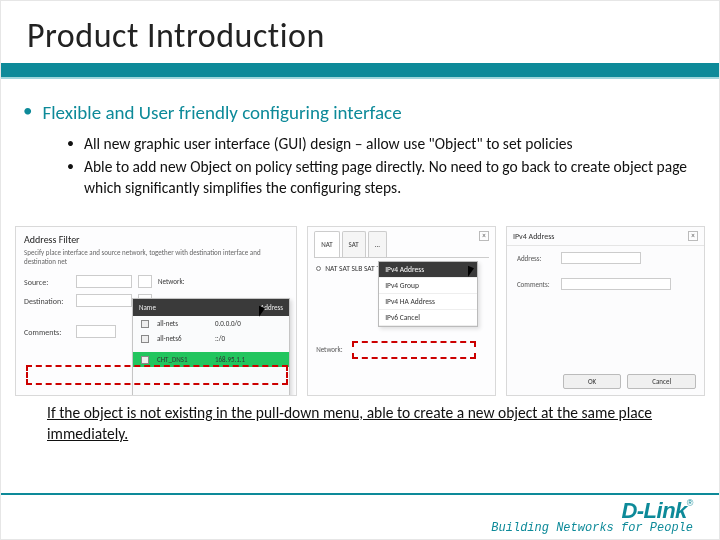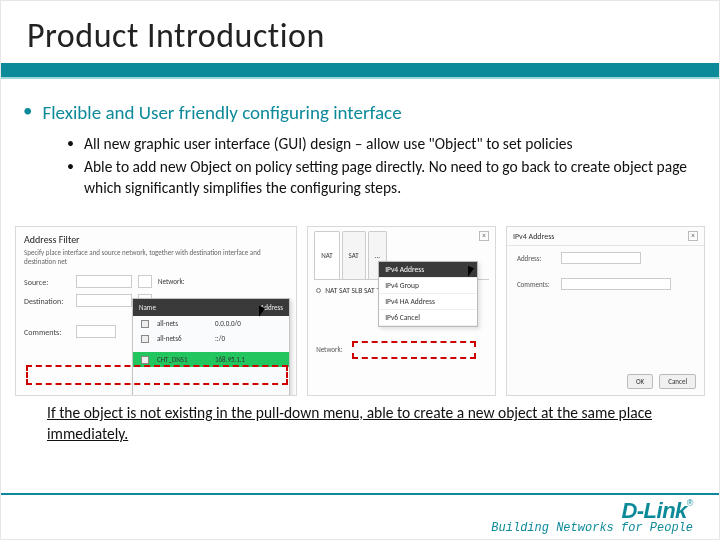--- a/index.html
+++ b/index.html
@@ -28,38 +28,38 @@
   .s1-field.sm { width:14px; }
   .s1-popup { position:absolute; left:116px; top:40px; width:158px; height:110px; background:#fafbfc; border:1px solid #c5c5c5; box-shadow:2px 2px 4px rgba(0,0,0,.15);margin-top:31px; }
   .s1-popup-head { background:#3a3a3a; color:#eee; font-size:7px; padding:4px 6px; display:flex; justify-content:space-between; }
   .s1-popup-row { display:flex; gap:8px; padding:3px 8px; font-size:7px; align-items:center; }
   .s1-popup-row .ic { width:8px; height:8px; border:1px solid #888; background:#eee; }
   .s1-popup-row.hi { background:#22c55e; }
   .s1-redbox { position:absolute; border:2px dashed #cc0000; }
 
   
   .s2-tabs { display:flex; gap:2px; padding:4px 6px 0; font-size:7px; }
-  .s2-tab { border:1px solid #ccc; border-bottom:none; background:#f5f5f5; padding:19px 6px; border-radius:2px 2px 0 0; }
+  .s2-tab { border:1px solid #ccc; border-bottom:none; background:#f5f5f5; padding:8px 6px; border-radius:2px 2px 0 0; }
   .s2-tab.active { background:#fff; }
   .s2-hr { border-top:1px solid #ccc; margin:0 6px; }
   .s2-line { padding:6px 8px 0; font-size:7.5px; color:#333; display:flex; align-items:center; gap:4px; }
   .s2-dd { position:absolute; left:70px; top:34px; width:100px; background:#fff; border:1px solid #bbb; box-shadow:2px 2px 4px rgba(0,0,0,.12); }
   .s2-dd-item { padding:3px 6px; font-size:7.5px; border-bottom:1px solid #eee; }
   .s2-dd-item.sel { background:#3a3a3a; color:#fff; }
 
   
   .s3-dialog { background:#fcfcfd; width:100%; height:100%; }
   .s3-head { display:flex; justify-content:space-between; padding:4px 6px; border-bottom:1px solid #e5e5e5; }
   .s3-x { width:10px; height:10px; border:1px solid #bbb; text-align:center; line-height:8px; font-size:7px; color:#555; }
   .s3-form { padding:6px 10px; font-size:7px; color:#555; }
   .s3-form-row { display:flex; align-items:center; gap:8px; margin-bottom:6px; }
   .s3-form-row label { width:36px; }
   .s3-input { border:1px solid #ccc; height:12px; width:80px; background:#fff; }
   .s3-btns { position:absolute; bottom:6px; right:8px; display:flex; gap:6px; }
-  .s3-btn { border:1px solid #bbb; background:#f0f0f0; font-size:7px; padding:2px 8px; border-radius:2px; }
+  .s3-btn { border:1px solid #bbb; background:#f0f0f0; font-size:7px; padding:2px 24px; border-radius:2px; }
 
   .cursor { position:absolute; width:9px; height:12px; pointer-events:none; }
   .cursor::before { content:""; position:absolute; left:0; top:0; border-left:6px solid #000; border-top:4px solid transparent; border-bottom:7px solid transparent; transform:skewY(-14deg); }
 
   .caption { position: absolute; top: 402px; left: 46px; right: 46px; font-size: 15.5px; color:#111; text-decoration: underline; line-height:1.35; }
 
   .footer-line { position:absolute; left:0; right:0; bottom:44px; height:2px; background:#0d8a99; }
   .logo { position:absolute; right:26px; bottom:4px; text-align:right; }
   .logo-main { font-family: Arial, sans-serif; font-weight:bold; font-style:italic; font-size:22px; color:#0d8a99; letter-spacing:-0.5px; }
   .logo-main .reg { font-size:9px; vertical-align:top; font-style:normal; font-weight:normal; }

